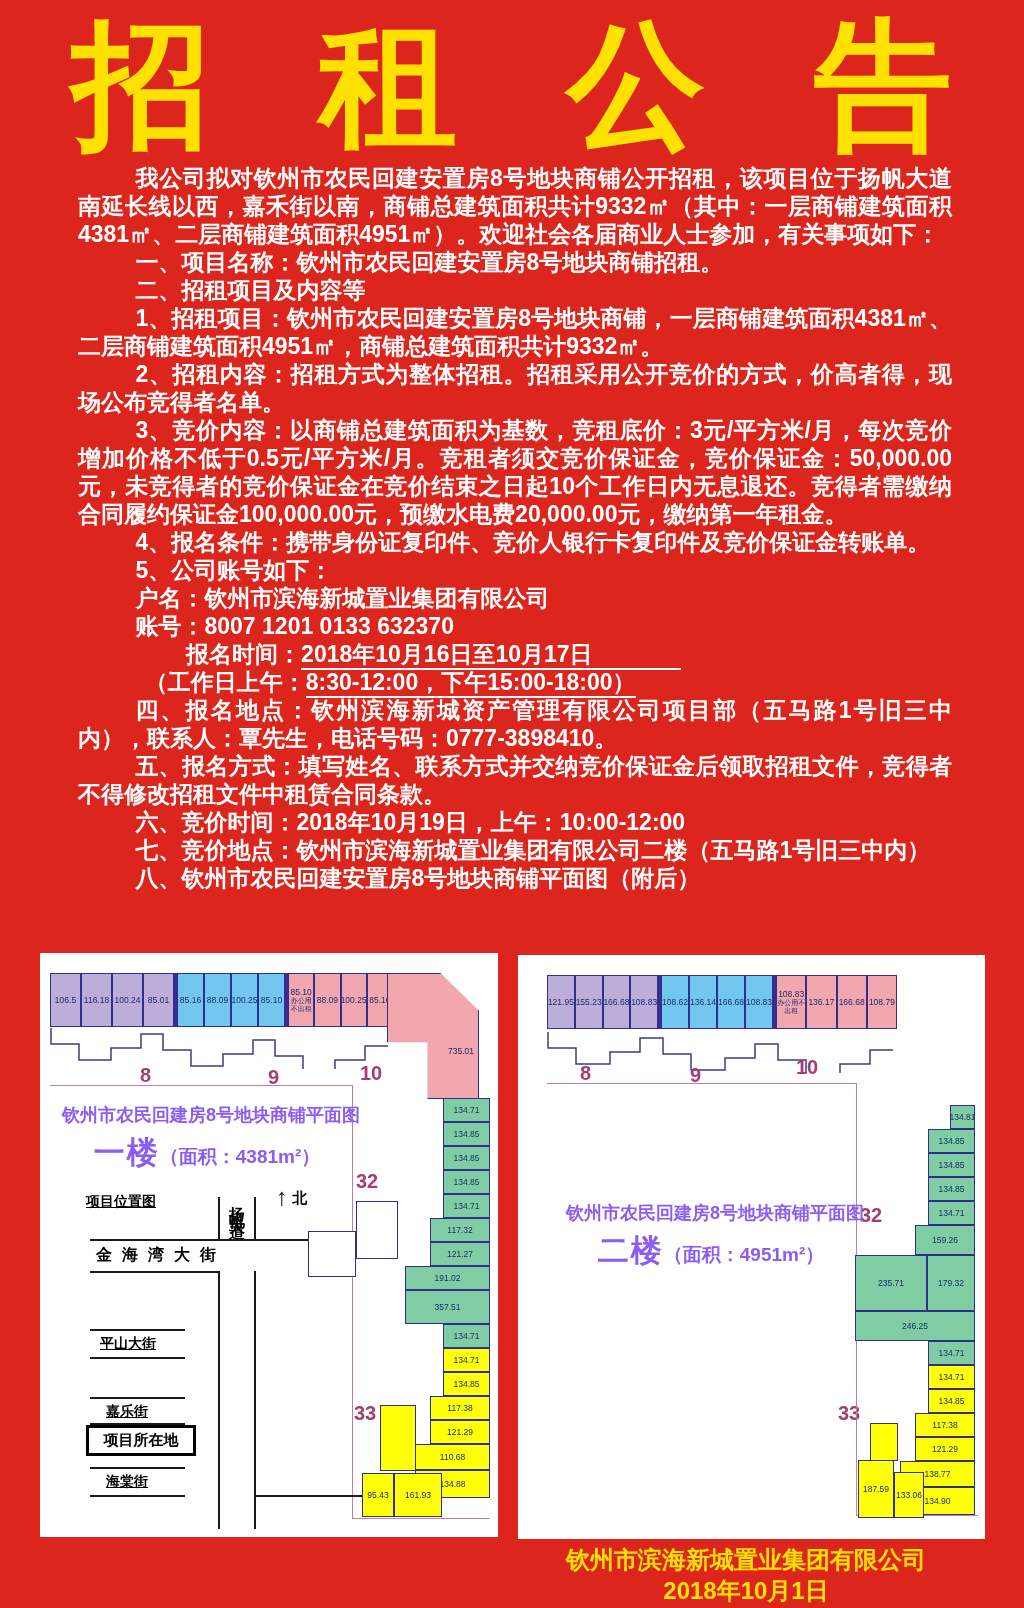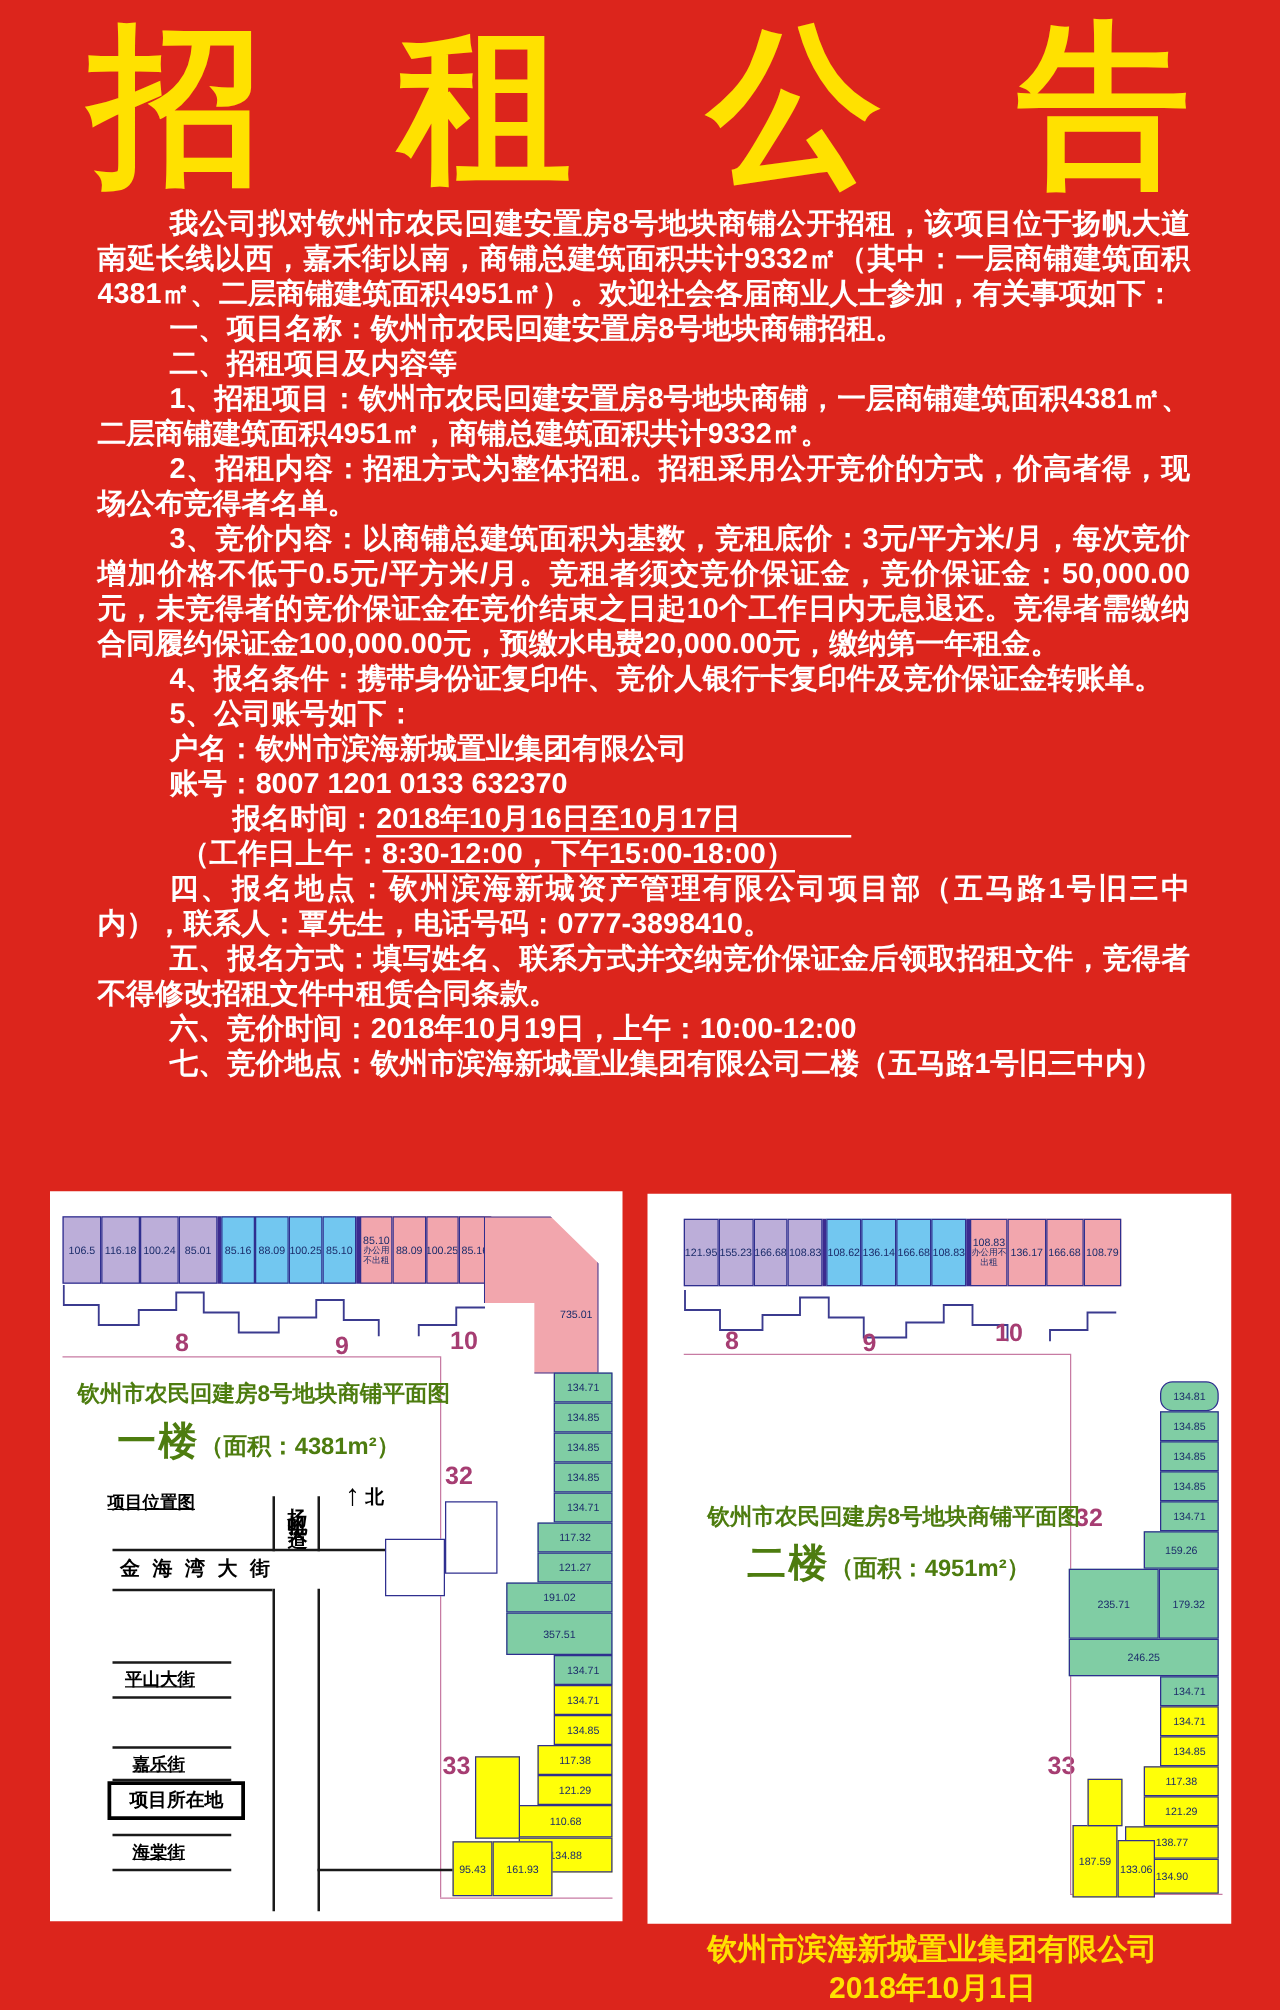--- a/index.html
+++ b/index.html
@@ -56,21 +56,21 @@
     clip-path:polygon(0 0,58% 0,100% 30%,100% 100%,44% 100%,44% 55%,0 55%);}
   #panel1 .big-pink{left:373px;top:20px;width:86px;height:137px;
     clip-path:polygon(0 0,58% 0,100% 30%,100% 100%,44% 100%,44% 55%,0 55%);}
   .big-pink .u-label{position:absolute;right:4px;top:58%;font-size:8.5px;color:#1c2d6b;}
   .outline-svg{position:absolute;left:10px;top:74px;}
   
   .dim{position:absolute;color:#a63d72;font-size:20px;font-weight:bold;line-height:20px;}
   .dline-h{position:absolute;height:1px;background:#c77ba3;}
   .dline-v{position:absolute;width:1px;background:#c77ba3;}
   
-  .plan-caption{position:absolute;text-align:center;color:#4d7c0f;}
+  .plan-caption{position:absolute;text-align:center;color:#8b5cf6;}
   #panel0 .plan-caption{left:22px;top:150px;width:290px;}
   #panel1 .plan-caption{left:48px;top:246px;width:290px;}
   .plan-title{font-size:18px;font-weight:bold;white-space:nowrap;}
   .floor-line{margin-top:5px;white-space:nowrap;}
   .floor-name{font-size:31px;font-weight:bold;letter-spacing:2px;}
   .floor-area{font-size:19px;font-weight:bold;}
   
   .stack{position:absolute;display:flex;flex-direction:column;align-items:flex-end;}
   #panel0 .stack{top:145px;right:8px;}
   #panel1 .stack{top:150px;right:10px;}
@@ -113,20 +113,21 @@
     <p class="item"><span>4、报名条件：携带身份证复印件、竞价人银行卡复印件及竞价保证金转账单。</span></p>
     <p class="item"><span>5、公司账号如下：</span></p>
     <p class="item"><span>户名：钦州市滨海新城置业集团有限公司</span></p>
     <p class="item"><span>账号：8007 1201 0133 632370</span></p>
     <p class="sub"><span>报名时间：</span><span class="ul pad">2018年10月16日至10月17日</span></p>
     <p class="paren"><span>（工作日上午：</span><span class="ul">8:30-12:00，下午15:00-18:00）</span></p>
     <p class="item"><span>四、报名地点：钦州滨海新城资产管理有限公司项目部（五马路1号旧三中内），联系人：覃先生，电话号码：0777-3898410。</span></p>
     <p class="item"><span>五、报名方式：填写姓名、联系方式并交纳竞价保证金后领取招租文件，竞得者不得修改招租文件中租赁合同条款。</span></p>
     <p class="item"><span>六、竞价时间：2018年10月19日，上午：10:00-12:00</span></p>
     <p class="item"><span>七、竞价地点：钦州市滨海新城置业集团有限公司二楼（五马路1号旧三中内）</span></p>
+    <p class="item"><span>八、钦州市农民回建安置房8号地块商铺平面图（附后）</span></p>
   </div>
 
 <div class="panel" id="panel0">
   <div class="shops-row">
     <div class="grp grp-purple">
         <div class="unit purple">106.5</div>
         <div class="unit purple">116.18</div>
         <div class="unit purple">100.24</div>
         <div class="unit purple">85.01</div>
       </div>
@@ -249,21 +250,21 @@
   <div class="dline-h" style="left:29px;top:128px;width:309px;"></div>
   <div class="dline-v" style="left:338px;top:128px;height:432px;"></div>
   <div class="dline-h" style="left:338px;top:560px;width:122px;"></div>
   <div class="plan-caption">
     <div class="plan-title">钦州市农民回建房8号地块商铺平面图</div>
     <div class="floor-line">
       <span class="floor-name">二楼</span><span class="floor-area">（面积：4951m²）</span>
     </div>
   </div>
   <div class="stack">
-      <div class="unit g" style="width: 47px; height: 24px; border-radius: 10px;">134.81</div>
+      <div class="unit g" style="width: 25px; height: 24px;">134.81</div>
       <div class="unit g" style="width: 47px; height: 24px;">134.85</div>
       <div class="unit g" style="width: 47px; height: 24px;">134.85</div>
       <div class="unit g" style="width: 47px; height: 24px;">134.85</div>
       <div class="unit g" style="width: 47px; height: 24px;">134.71</div>
       <div class="unit g" style="width: 60px; height: 30px;">159.26</div>
       <div class="srow">
         <div class="unit g" style="width: 72px; height: 56px;">235.71</div>
         <div class="unit g" style="width: 48px; height: 56px;">179.32</div>
       </div>
       <div class="unit g" style="width: 120px; height: 30px;">246.25</div>

